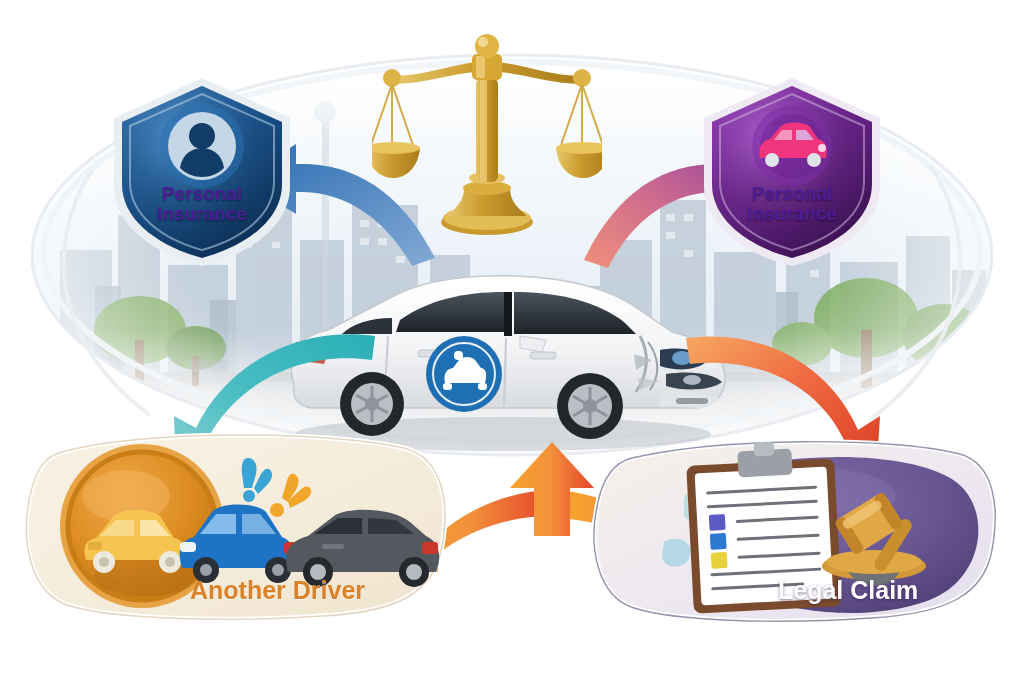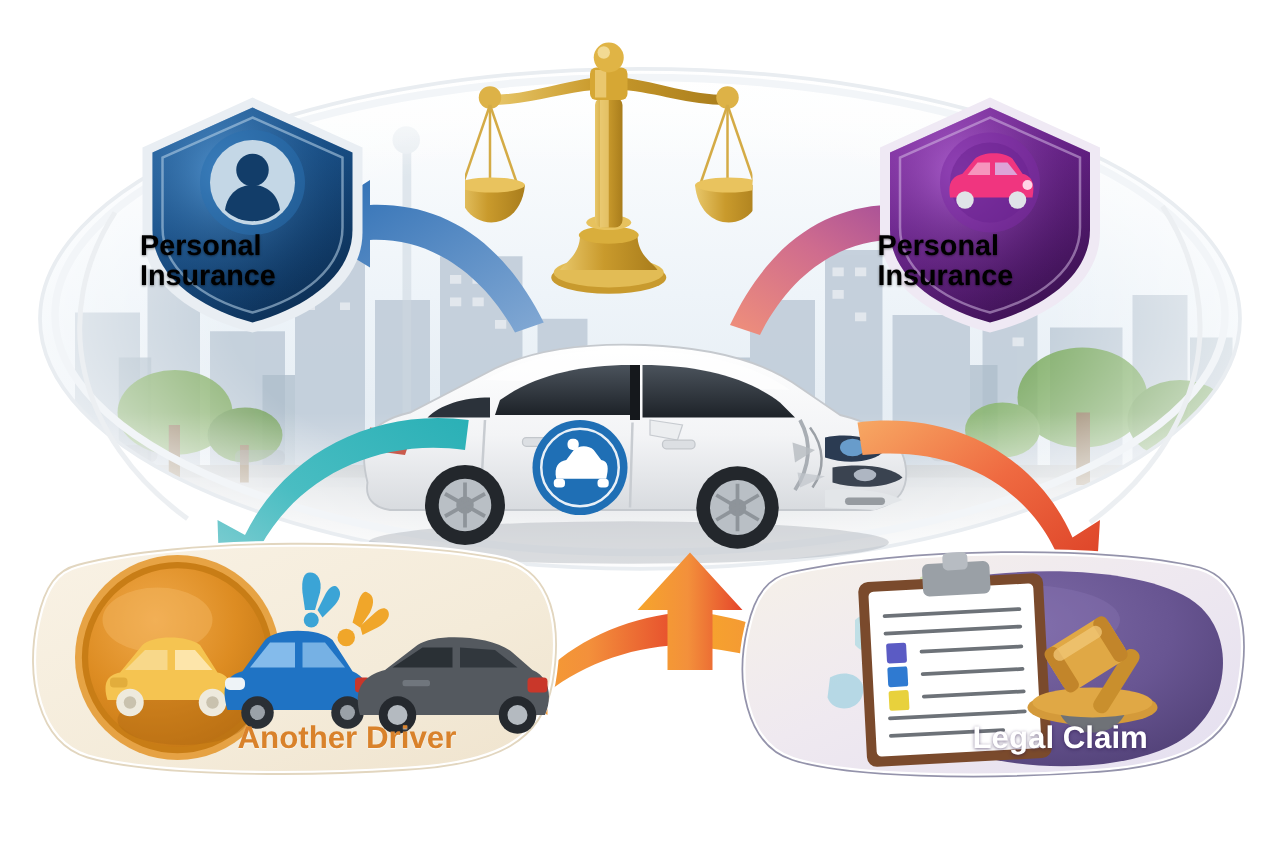--- a/index.html
+++ b/index.html
@@ -6,22 +6,22 @@
   body{
     width:1024px;height:683px;overflow:hidden;
     background:#ffffff;
     font-family:"Liberation Sans", sans-serif;
     position:relative;
   }
   #stage{position:absolute;inset:0;width:1024px;height:683px;overflow:hidden;background:#fff;}
   .abs{position:absolute;}
   svg{display:block;}
   .shield-label{
-    color:#000000;line-height:1.06;
-    font-size:23px;font-weight:bold;
+    color:#4c1d95;text-align:center;line-height:1.06;
+    font-size:19px;font-weight:bold;
     text-shadow:0 1px 2px rgba(0,0,0,.45);
   }
   .panel-label{font-size:25px;font-weight:bold;}
   #ad-label{color:#d9822b;text-shadow:0 1px 1px rgba(255,255,255,.7);}
   #lc-label{color:#ffffff;text-shadow:0 1px 3px rgba(40,20,70,.6);}
 </style>
 </head>
 <body>
 
 <div id="stage">

